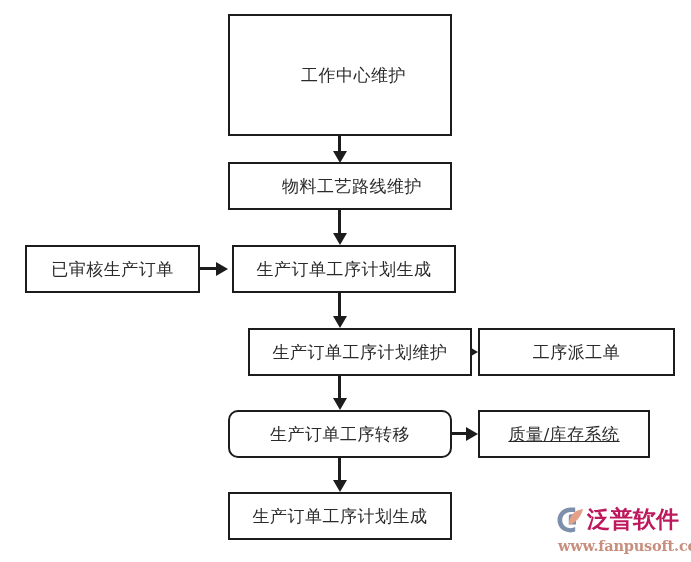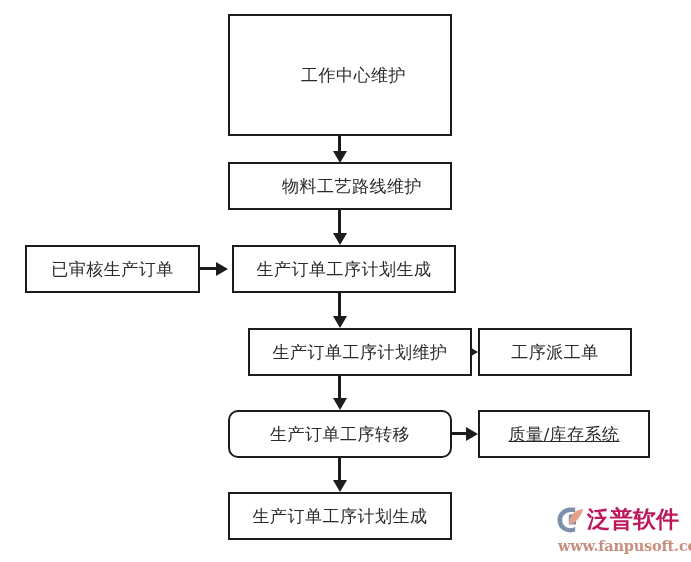--- a/index.html
+++ b/index.html
@@ -40,21 +40,21 @@
   .node .line {
     display: block;
   }
 
   
   #node-master      { left: 228px; top: 14px;  width: 224px; height: 122px; padding-left: 27px; }
   #node-routing     { left: 228px; top: 162px; width: 224px; height: 48px; padding-left: 24px;  }
   #node-generate    { left: 232px; top: 245px; width: 224px; height: 48px;  }
   #node-approved    { left: 25px;  top: 245px; width: 175px; height: 48px;  }
   #node-maintain    { left: 228px; top: 328px; width: 224px; height: 48px; margin-left: 20px;  }
-  #node-dispatch    { left: 478px; top: 328px; width: 154px; height: 48px;  }
+  #node-dispatch    { left: 478px; top: 328px; width: 197px; height: 48px;  }
   #node-transfer    { left: 228px; top: 410px; width: 224px; height: 48px; border-radius: 10px;  }
   #node-qty         { left: 478px; top: 410px; width: 172px; height: 48px; text-decoration: underline;  }
   #node-report      { left: 228px; top: 492px; width: 224px; height: 48px;  }
 
   
   .conn-v {
     position: absolute;
     width: 3px;
     background: #1c1c1c;
     left: 338px;

